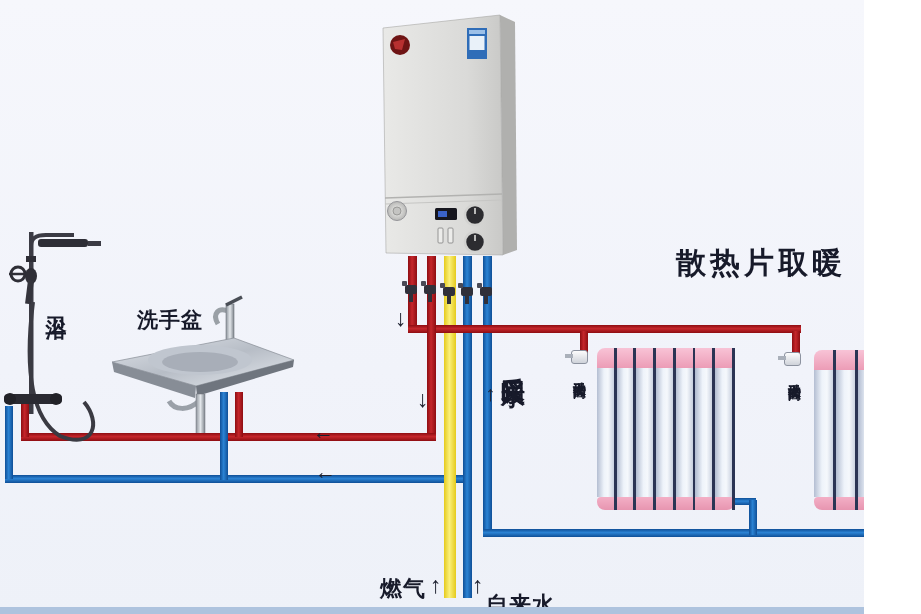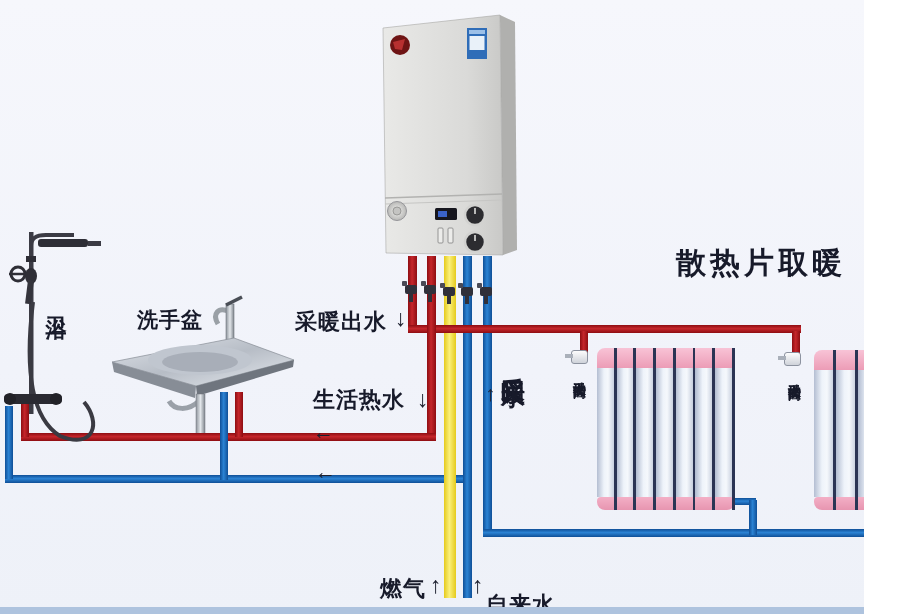--- a/index.html
+++ b/index.html
@@ -148,23 +148,21 @@
     <div class="rad-body" style="background:repeating-linear-gradient(90deg,#b4bed2 0px,#eef3fa 8px,#f5f8fc 13px,#b4bed2 22.2px);"></div>
     <div class="rad-feet"></div>
     <div class="rad-lines" style="background:repeating-linear-gradient(90deg,transparent 0px,transparent 19.2px,#2b3454 19.2px,#2b3454 22.2px);"></div>
   </div>
   <div class="rvalve" style="left:571px;top:350px;"></div>
   <div class="rvalve" style="left:784px;top:352px;"></div>
 
   <div class="lbl" style="left:676px;top:243px;font-size:30px;letter-spacing:4px;">散热片取暖</div>
   <div class="lbl vert" style="left:42px;top:300px;font-size:21px;letter-spacing:2px;">卫浴</div>
   <div class="lbl" style="left:137px;top:306px;font-size:21px;letter-spacing:1px;">洗手盆</div>
-  <div class="lbl" style="left:295px;top:307px;font-size:22px;letter-spacing:1px;">采暖出水</div>
   <div class="arrow" style="left:395px;top:305px;font-size:23px;">↓</div>
-  <div class="lbl" style="left:313px;top:385px;font-size:22px;letter-spacing:1px;">生活热水</div>
   <div class="arrow" style="left:417px;top:386px;font-size:23px;">↓</div>
   <div class="lbl vert" style="left:497px;top:358px;font-size:24px;letter-spacing:2px;">采暖回水</div>
   <div class="arrow" style="left:485px;top:382px;font-size:21px;">↑</div>
   <div class="arrow" style="left:313px;top:420px;font-size:21px;">←</div>
   <div class="arrow" style="left:315px;top:460px;font-size:21px;">←</div>
   <div class="lbl vert" style="left:570px;top:371px;font-size:13px;letter-spacing:1px;">手动温控阀</div>
   <div class="lbl vert" style="left:785px;top:373px;font-size:13px;letter-spacing:1px;">手动温控阀</div>
   <div class="lbl" style="left:380px;top:574px;font-size:22px;letter-spacing:1px;">燃气</div>
   <div class="arrow" style="left:430px;top:572px;font-size:23px;">↑</div>
   <div class="arrow" style="left:472px;top:572px;font-size:23px;">↑</div>

